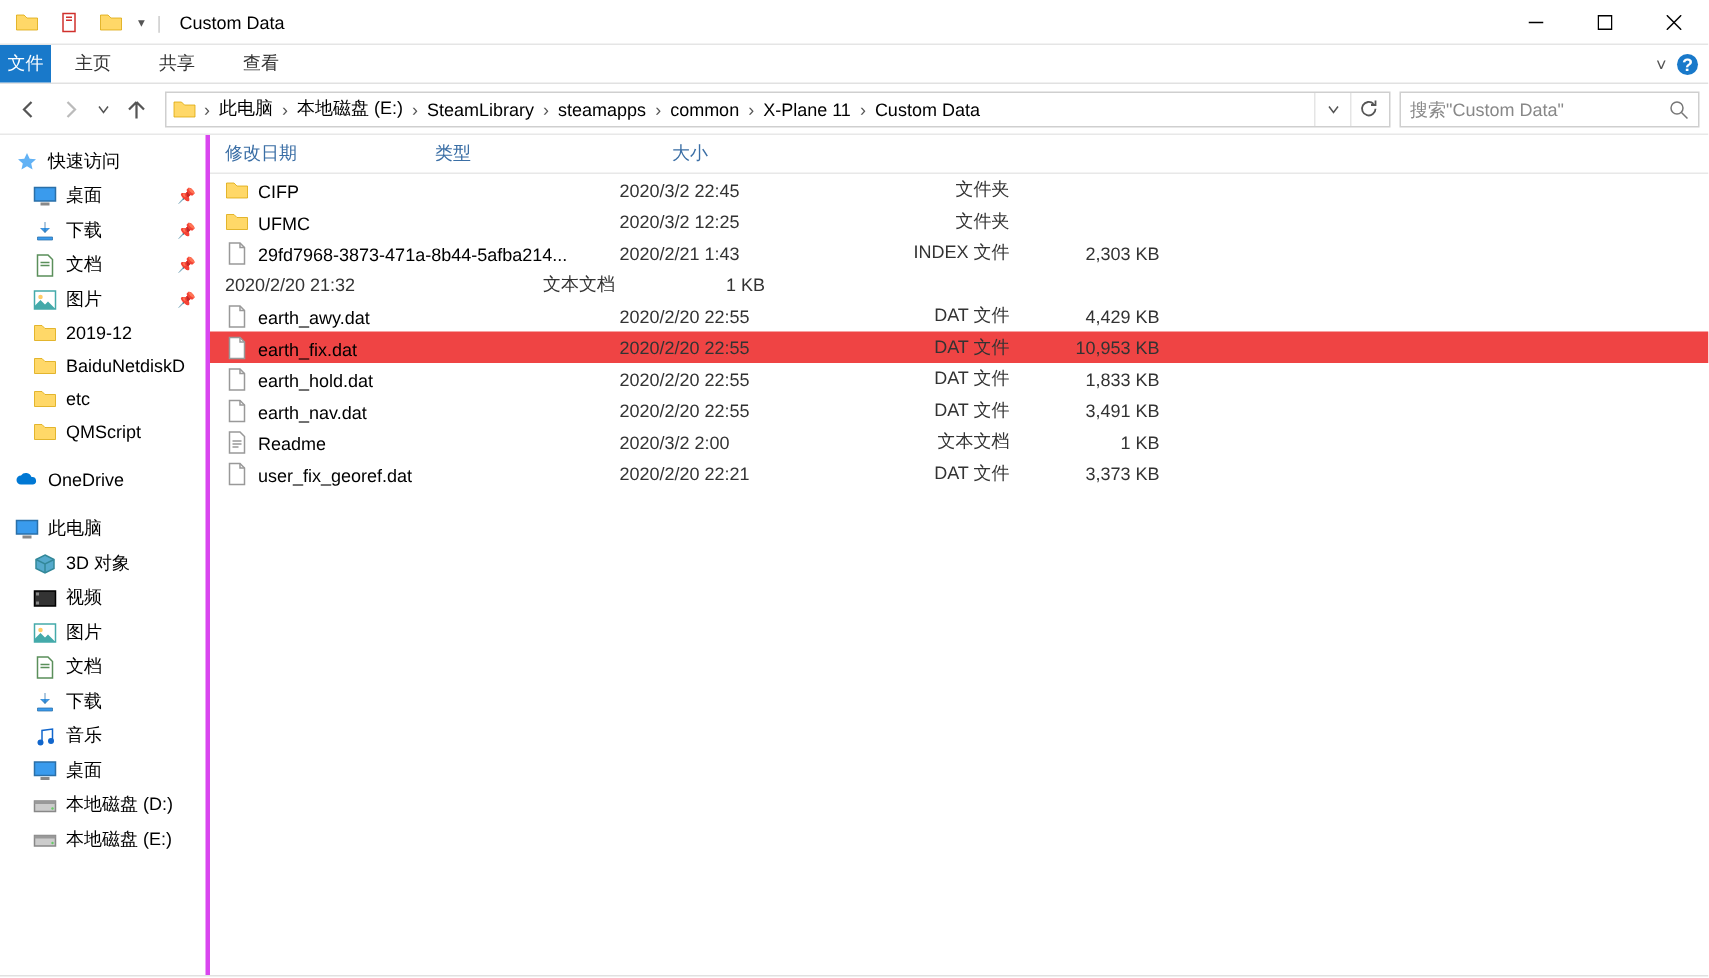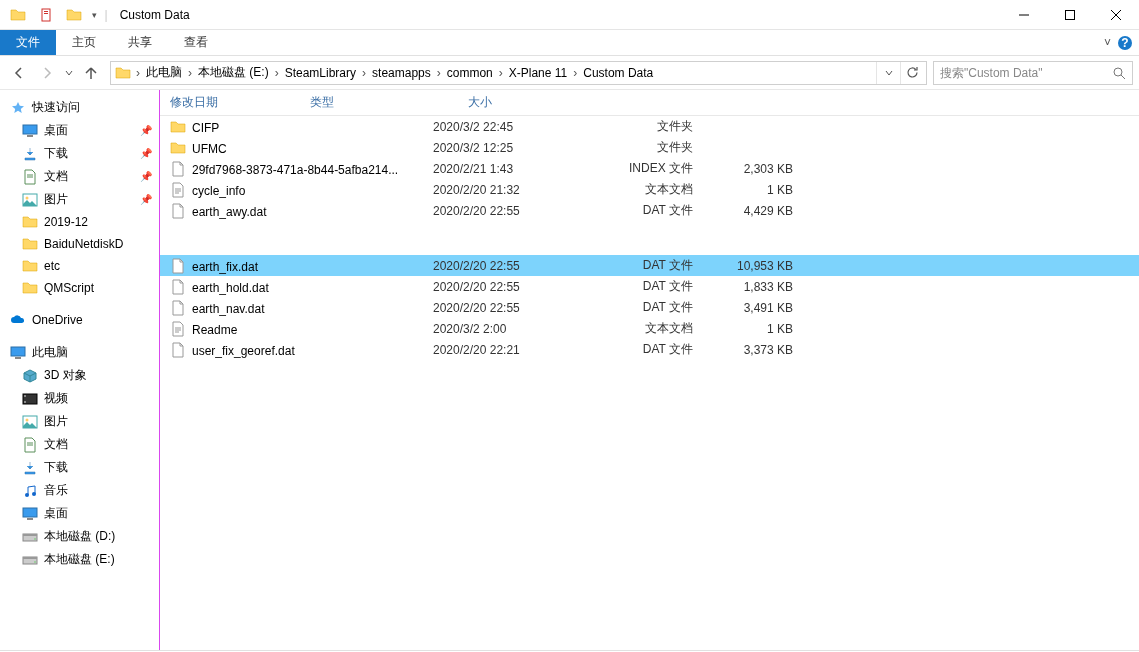--- a/index.html
+++ b/index.html
@@ -6,56 +6,56 @@
 body { background: #fff; width: 1139px; height: 652px; overflow: hidden; position: relative; }
 
 .titlebar { height: 30px; display: flex; align-items: center; background: #fff; border-bottom: 1px solid #e5e5e5; }
 .titlebar .qat { display: flex; align-items: center; padding: 0 8px; gap: 8px; }
 .titlebar .qat-icon { width: 20px; height: 20px; display: flex; align-items: center; justify-content: center; }
 .titlebar .title-text { margin-left: 4px; color: #000; }
 .titlebar .spacer { flex: 1; }
 .winbtn { width: 46px; height: 30px; display: flex; align-items: center; justify-content: center; }
 
 .ribbon-tabs { height: 26px; display: flex; align-items: stretch; background: #fff; border-bottom: 1px solid #e1e1e1; position: relative; }
-.ribbon-tab-file { background: #1979ca; color: #fff; padding: 0 16px; display: flex; align-items: center; }
+.ribbon-tab-file { background: #1979ca; color: #fff; padding: 0 5px; display: flex; align-items: center; }
 .ribbon-tab { padding: 0 16px; display: flex; align-items: center; color: #333; }
 .ribbon-right { position: absolute; right: 6px; top: 0; display: flex; align-items: center; height: 100%; gap: 6px; }
 
 .nav-row { height: 34px; display: flex; align-items: center; padding: 4px 6px; gap: 6px; background: #fff; border-bottom: 1px solid #e8e8e8; }
 .nav-arrows { display: flex; align-items: center; gap: 2px; }
 .nav-btn { width: 26px; height: 24px; display: flex; align-items: center; justify-content: center; color: #555; }
 .nav-btn.disabled { color: #bbb; }
 .address-bar { flex: 1; height: 24px; border: 1px solid #cfcfcf; display: flex; align-items: center; padding: 0 2px; background: #fff; overflow: hidden; }
 .breadcrumb { display: flex; align-items: center; flex: 1; overflow: hidden; }
 .bc-item { padding: 0 3px; display: flex; align-items: center; white-space: nowrap; color: #000; }
 .bc-sep { padding: 0 3px; color: #555; }
 .address-right { display: flex; align-items: center; }
 .addr-btn { width: 24px; height: 22px; display: flex; align-items: center; justify-content: center; color: #555; border-left: 1px solid #e5e5e5; }
 .search-box { width: 200px; height: 24px; border: 1px solid #cfcfcf; display: flex; align-items: center; padding: 0 6px; background: #fff; color: #777; }
 .search-box input { border: none; outline: none; flex: 1; font-size: 12px; color: #000; }
 .search-box input::placeholder { color: #888; }
 
 .body-area { display: flex; height: 560px; }
-.sidebar { width: 160px; border-right: 1px solid #d946ef; padding: 6px 0; overflow-y: auto; overflow-x: hidden; }
+.sidebar { width: 140px; border-right: 3px solid #d946ef; padding: 6px 0; overflow-y: auto; overflow-x: hidden; }
 .sb-item { display: flex; align-items: center; padding: 3px 6px 3px 22px; gap: 6px; white-space: nowrap; color: #000; }
 .sb-item.top { padding-left: 10px; }
 .sb-item .pin { margin-left: auto; color: #888; font-size: 10px; }
 .sb-spacer { height: 10px; }
 .sb-ico { width: 16px; height: 16px; display: flex; align-items: center; justify-content: center; }
 
 .main { flex: 1; display: flex; flex-direction: column; }
 .columns { display: flex; align-items: center; height: 26px; border-bottom: 1px solid #e8e8e8; color: #3a6ea5; padding-left: 10px; }
 .col-name { width: 263px; display: flex; align-items: center; gap: 20px; }
 .col-date { width: 140px; }
 .col-type { width: 120px; }
 .col-size { width: 100px; text-align: right; }
 .sort-ind { font-size: 10px; color: #555; margin-left: 65px; }
 
 .file-row { display: flex; align-items: center; height: 21px; padding-left: 10px; }
-.file-row.selected { background: #7dd3fc; margin-top: 34px; }
+.file-row.selected { background: #ef4444; }
 .fname { width: 263px; display: flex; align-items: flex-end; gap: 6px; overflow: hidden; }
 .fname-text { white-space: nowrap; overflow: hidden; text-overflow: ellipsis; }
 .fdate { width: 140px; color: #333; }
 .ftype { width: 120px; color: #333; text-align: right; }
 .fsize { width: 100px; text-align: right; color: #333; }
 .fico { width: 16px; height: 16px; display: flex; align-items: center; justify-content: center; flex-shrink: 0; }
 
 .statusbar { height: 24px; border-top: 1px solid #e1e1e1; display: flex; align-items: center; padding: 0 8px; background: #fff; }
 
 svg { display: block; }
@@ -423,31 +423,20 @@
                 <path d="M9 1v3h3" fill="none" stroke="#999"></path>
               </svg>
             </span>
             <span class="fname-text">29fd7968-3873-471a-8b44-5afba214...</span>
           </div>
           <div class="fdate">2020/2/21 1:43</div>
           <div class="ftype">INDEX 文件</div>
           <div class="fsize">2,303 KB</div>
         </div>
         <div class="file-row">
-          <div class="fname">
-            <span class="fico">
-              <svg width="14" height="16">
-                <path d="M2 1h7l3 3v11H2z" fill="#fff" stroke="#999"></path>
-                <line x1="4" y1="7" x2="10" y2="7" stroke="#999"></line>
-                <line x1="4" y1="9" x2="10" y2="9" stroke="#999"></line>
-                <line x1="4" y1="11" x2="8" y2="11" stroke="#999"></line>
-              </svg>
-            </span>
-            <span class="fname-text">cycle_info</span>
-          </div>
           <div class="fdate">2020/2/20 21:32</div>
           <div class="ftype">文本文档</div>
           <div class="fsize">1 KB</div>
         </div>
         <div class="file-row">
           <div class="fname">
             <span class="fico">
               <svg width="14" height="16">
                 <path d="M2 1h7l3 3v11H2z" fill="#fff" stroke="#999"></path>
                 <path d="M9 1v3h3" fill="none" stroke="#999"></path>

